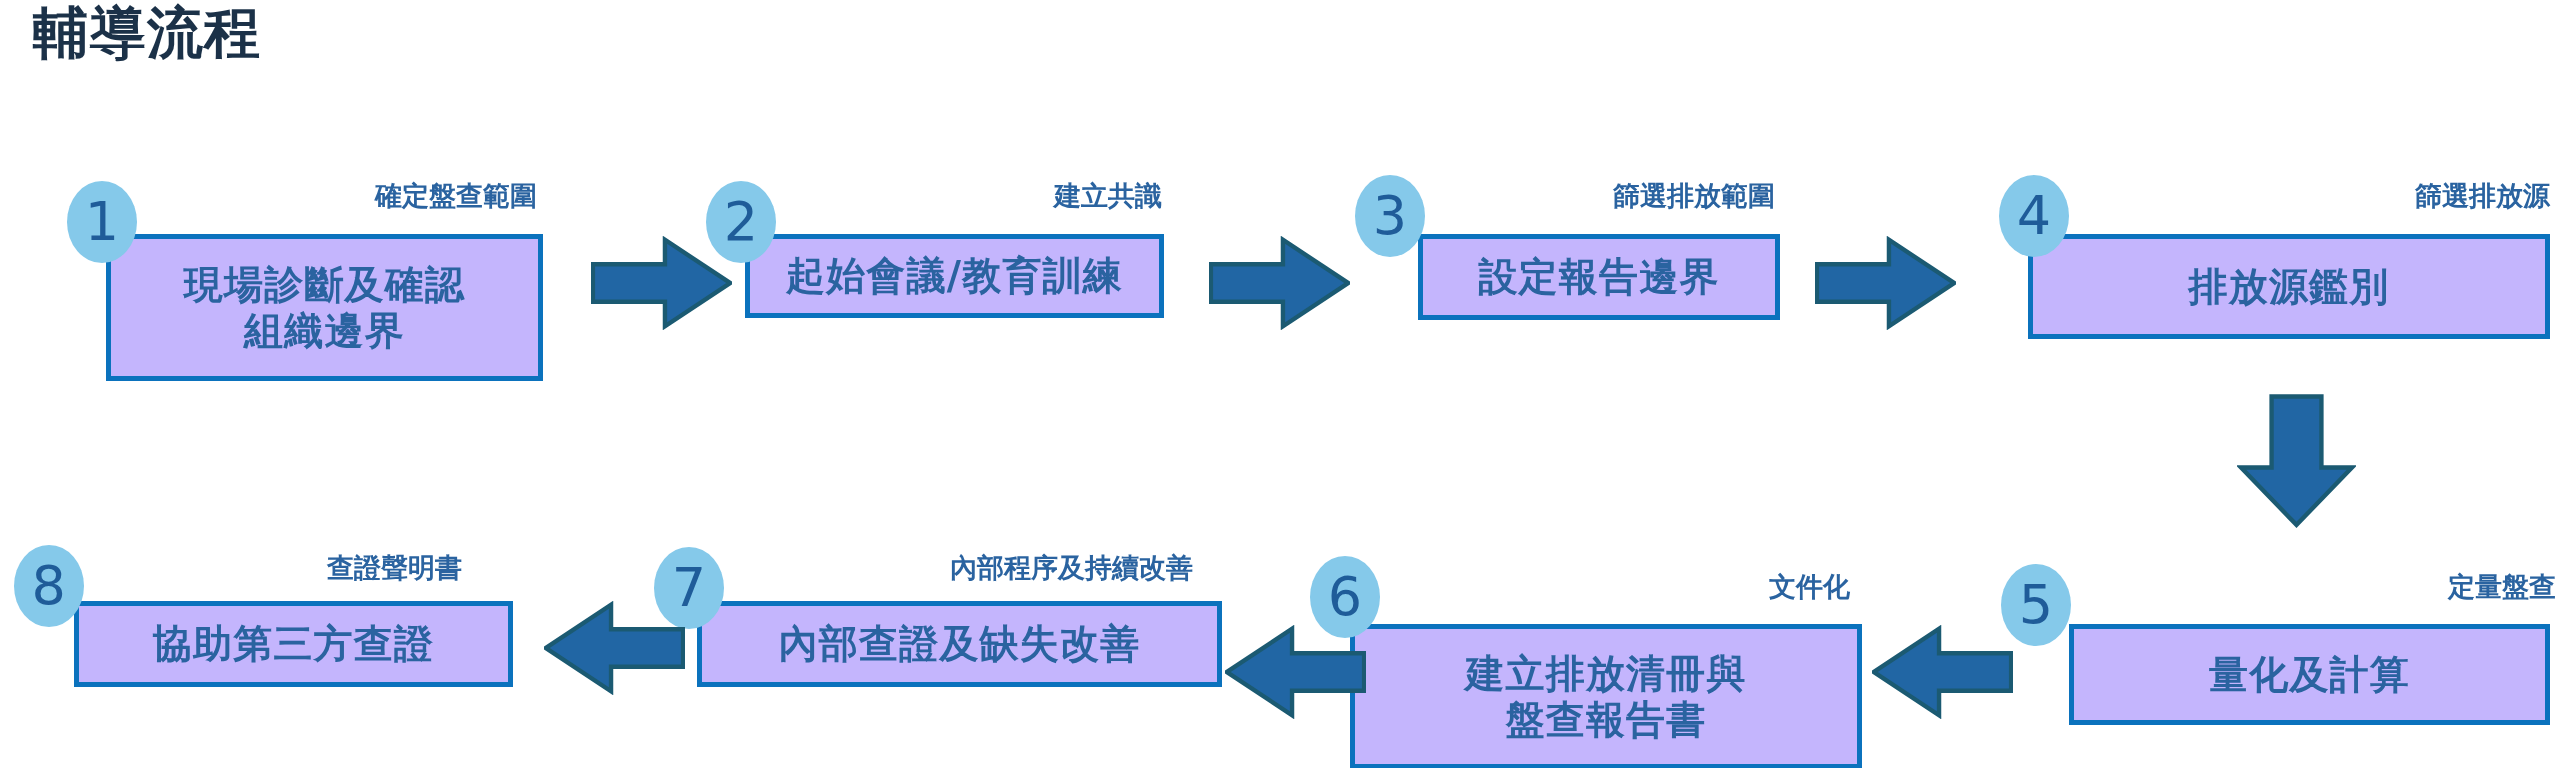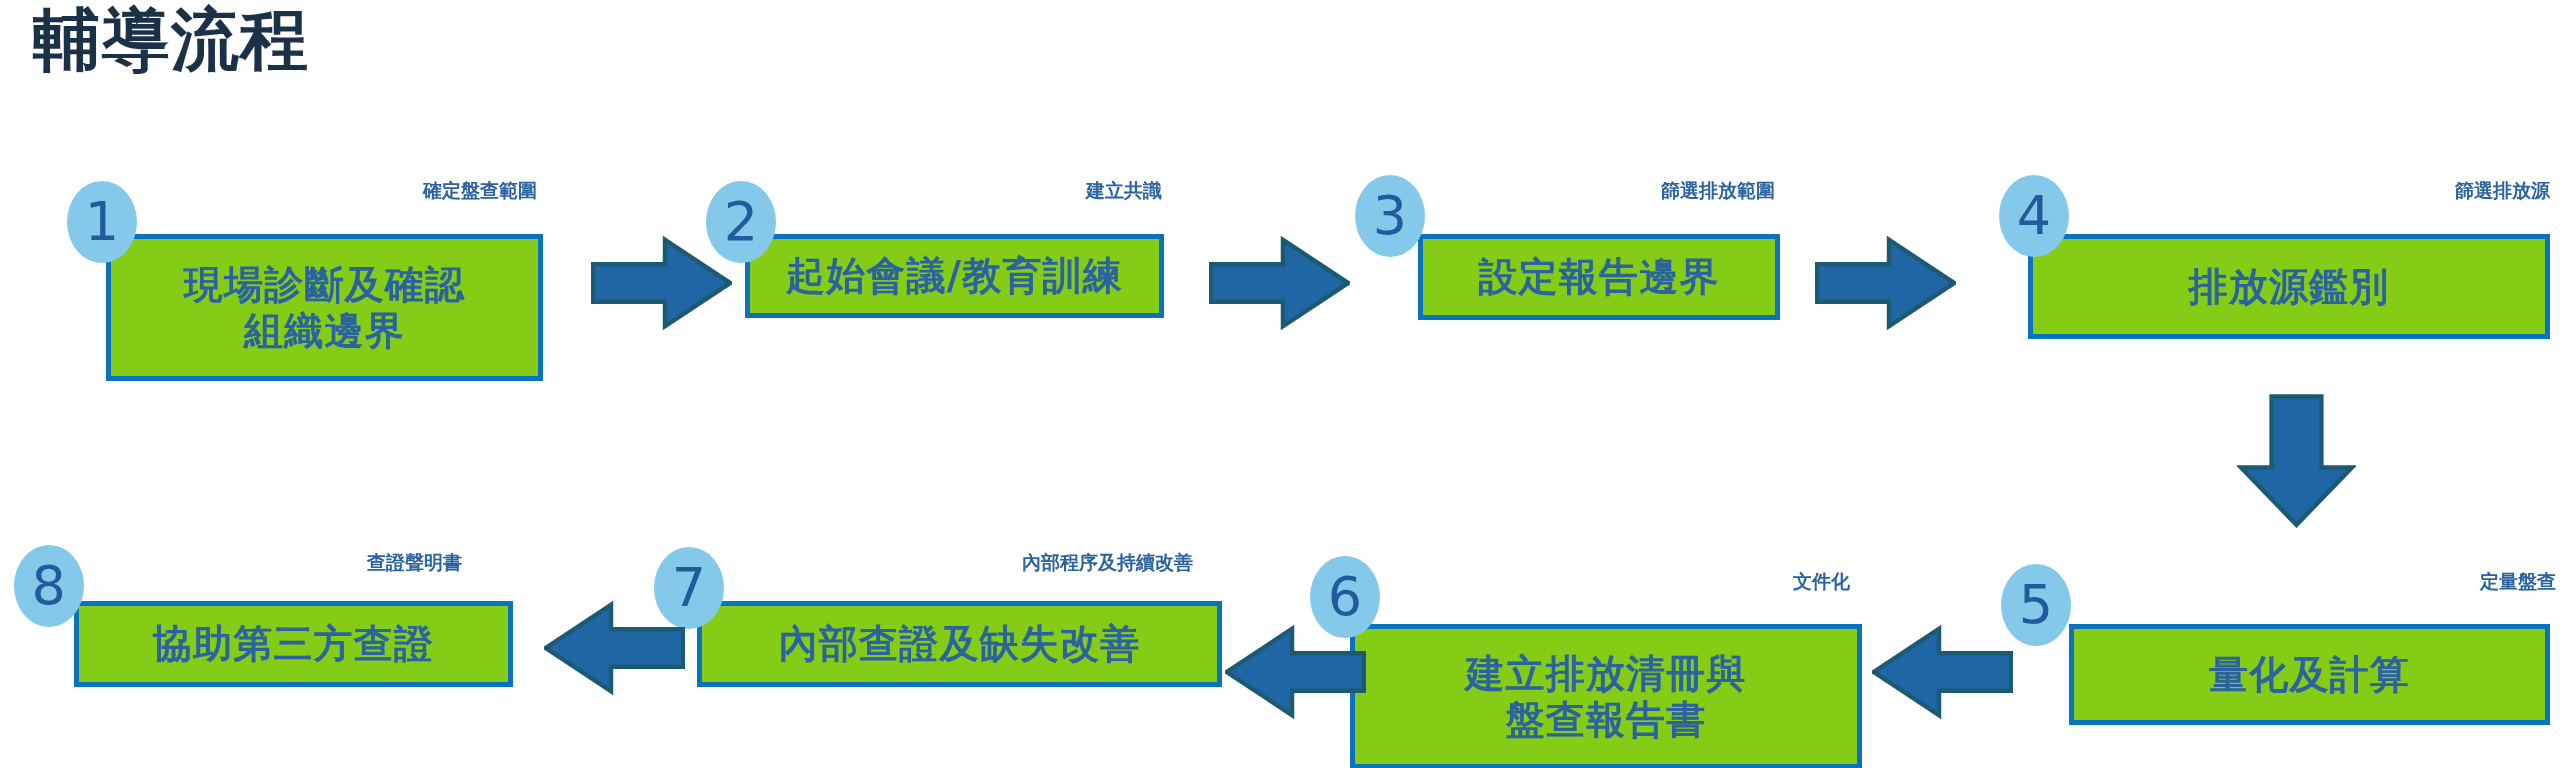--- a/index.html
+++ b/index.html
@@ -16,21 +16,21 @@
     height: 769px;
     background: #ffffff;
     overflow: hidden;
   }
 
   
   .page-title {
     position: absolute;
     left: 32.5px;
     top: 1.2px;
-    font-size: 68px;
+    font-size: 56px;
     font-weight: 700;
     color: #1B3148;
     letter-spacing: 1.2px;
     line-height: 1.15;
     white-space: nowrap;
   }
 
   
   .step {
     position: absolute;
@@ -47,34 +47,34 @@
     font-size: 54px;
     font-weight: 400;
     line-height: 82px;
     text-align: center;
     z-index: 3;
   }
 
   
   .step-caption {
     position: absolute;
-    font-size: 19px;
+    font-size: 27px;
     font-weight: 700;
     color: #2A63A0;
     white-space: nowrap;
     text-align: right;
     z-index: 2;
   }
 
   
   .step-box {
     position: absolute;
     box-sizing: border-box;
     border: 5.6px solid #0B72BD;
-    background: #84cc16;
+    background: #c4b5fd;
     z-index: 1;
   }
 
   .step-box-text {
     position: absolute;
     left: 0;
     right: 0;
     top: 50%;
     transform: translateY(-50%);
     text-align: center;

